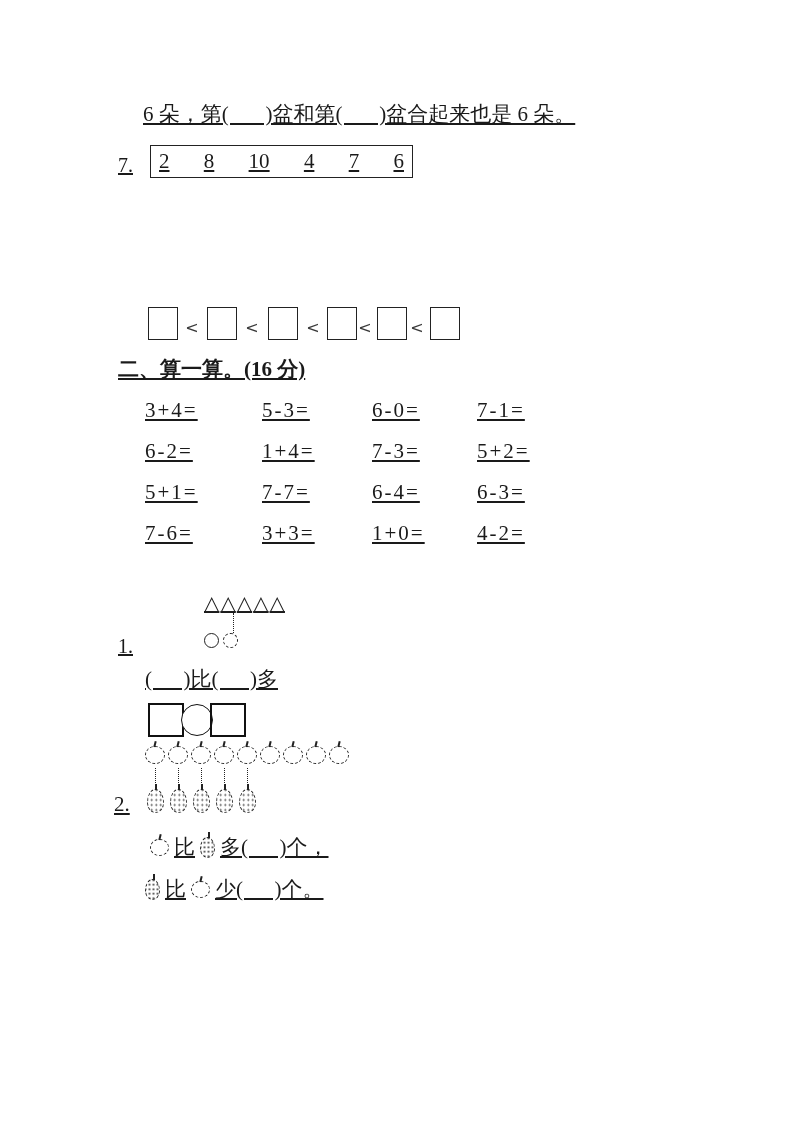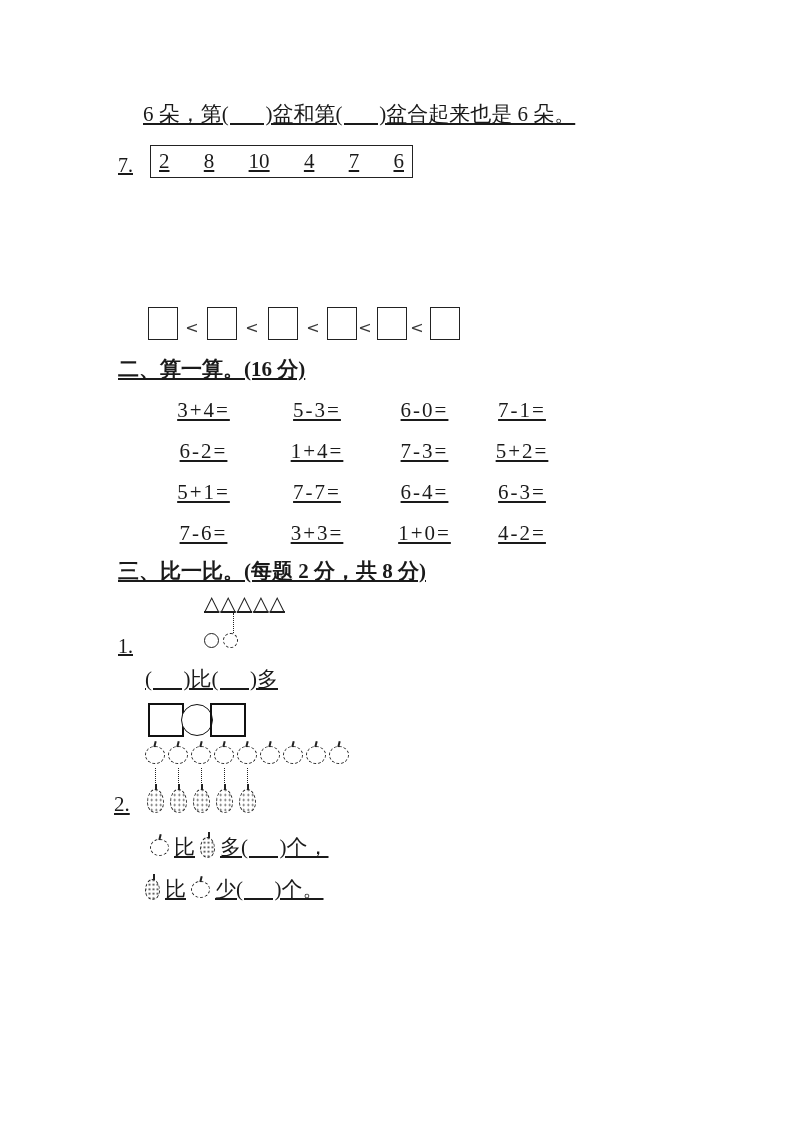--- a/index.html
+++ b/index.html
@@ -20,21 +20,21 @@
   .sub2{left:107px;top:233px;}
   .sub3{left:107px;top:274px;}
   
   .ord-row{left:148px;top:307px;width:320px;height:40px;}
   .ord-box{position:absolute;top:0;width:30px;height:33px;border:1.6px solid #222;box-sizing:border-box;background:#fff;}
   .ord-sep{position:absolute;top:11px;width:20px;text-align:center;font-size:16px;color:#3a3a3a;
     font-family:"DejaVu Sans",sans-serif;}
   
   .heading{font-weight:bold;font-size:21px;}
   .calc-heading{left:118px;top:356px;}
-  .calc-grid{left:145px;top:397px;display:grid;grid-template-columns:117px 110px 105px 90px;grid-auto-rows:41px;text-align:center;}
+  .calc-grid{left:145px;top:397px;display:grid;grid-template-columns:117px 110px 105px 90px;grid-auto-rows:41px;}
   .calc-cell{font-size:21px;letter-spacing:2px;}
   
   .compare-heading{left:118px;top:558px;}
   .tri-row{left:204px;top:592px;display:flex;}
   .tri{font-family:"DejaVu Sans",sans-serif;font-size:20px;line-height:1.1;margin-right:1px;color:#222;}
   .vdot{position:absolute;border-left:1.8px dotted #222;width:0;}
   .item-label{font-size:20px;}
   .item1-label{left:118px;top:634px;}
   .circ-row{left:204px;top:633px;display:flex;}
   .c-circ{width:15px;height:15px;border:1.3px solid #222;border-radius:50%;box-sizing:border-box;margin-right:4px;}
@@ -70,21 +70,20 @@
 
   <div class="abs q7-label">7.</div>
   <div class="abs q7-box"><span class="q7-num">2</span><span class="q7-num">8</span><span class="q7-num">10</span><span class="q7-num">4</span><span class="q7-num">7</span><span class="q7-num">6</span></div>
 
 
   <div class="abs ord-row"><span class="ord-box" style="left: 0px;"></span><span class="ord-box" style="left: 59px;"></span><span class="ord-box" style="left: 120px;"></span><span class="ord-box" style="left: 179px;"></span><span class="ord-box" style="left: 229px;"></span><span class="ord-box" style="left: 282px;"></span><span class="ord-sep" style="left: 34px;">&lt;</span><span class="ord-sep" style="left: 94px;">&lt;</span><span class="ord-sep" style="left: 155px;">&lt;</span><span class="ord-sep" style="left: 207px;">&lt;</span><span class="ord-sep" style="left: 259px;">&lt;</span></div>
 
   <div class="abs heading calc-heading">二、算一算。(16 分)</div>
   <div class="abs calc-grid"><div class="calc-cell">3+4=</div><div class="calc-cell">5-3=</div><div class="calc-cell">6-0=</div><div class="calc-cell">7-1=</div><div class="calc-cell">6-2=</div><div class="calc-cell">1+4=</div><div class="calc-cell">7-3=</div><div class="calc-cell">5+2=</div><div class="calc-cell">5+1=</div><div class="calc-cell">7-7=</div><div class="calc-cell">6-4=</div><div class="calc-cell">6-3=</div><div class="calc-cell">7-6=</div><div class="calc-cell">3+3=</div><div class="calc-cell">1+0=</div><div class="calc-cell">4-2=</div></div>
 
-  <div class="abs heading compare-heading">三、比一比。(每题 2 分，共 8 分)</div>
 
   <div class="abs tri-row"><span class="tri">△</span><span class="tri">△</span><span class="tri">△</span><span class="tri">△</span><span class="tri">△</span></div>
   <div class="abs vdot" style="left:233px;top:613px;height:20px;"></div>
   <div class="abs item-label item1-label">1.</div>
   <div class="abs circ-row"><span class="c-circ"></span><span class="c-circ dashed"></span></div>
   <div class="abs answer-line">(      )比(      )多</div>
 
   <div class="abs ans-square" style="left:148px;top:703px;"></div>
   <div class="abs ans-circle" style="left:181px;top:704px;"></div>
   <div class="abs ans-square" style="left:210px;top:703px;"></div>

